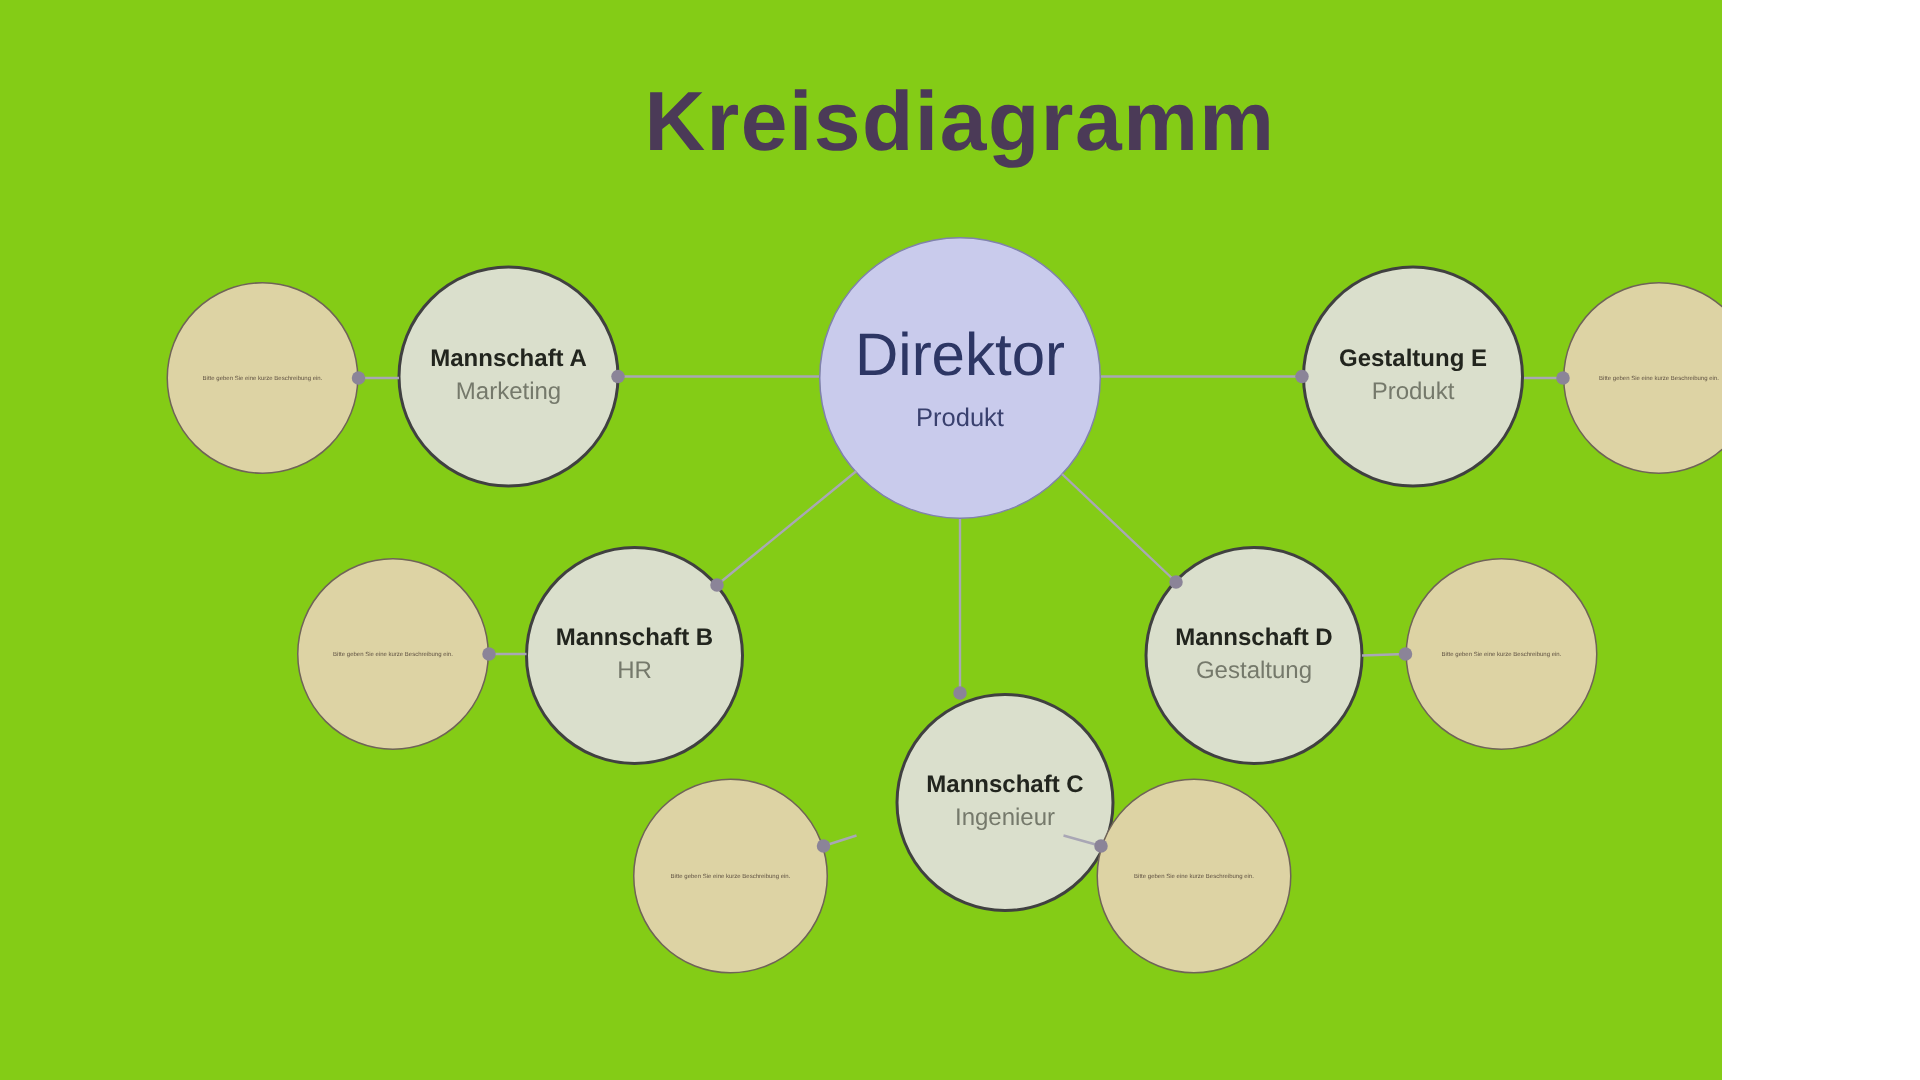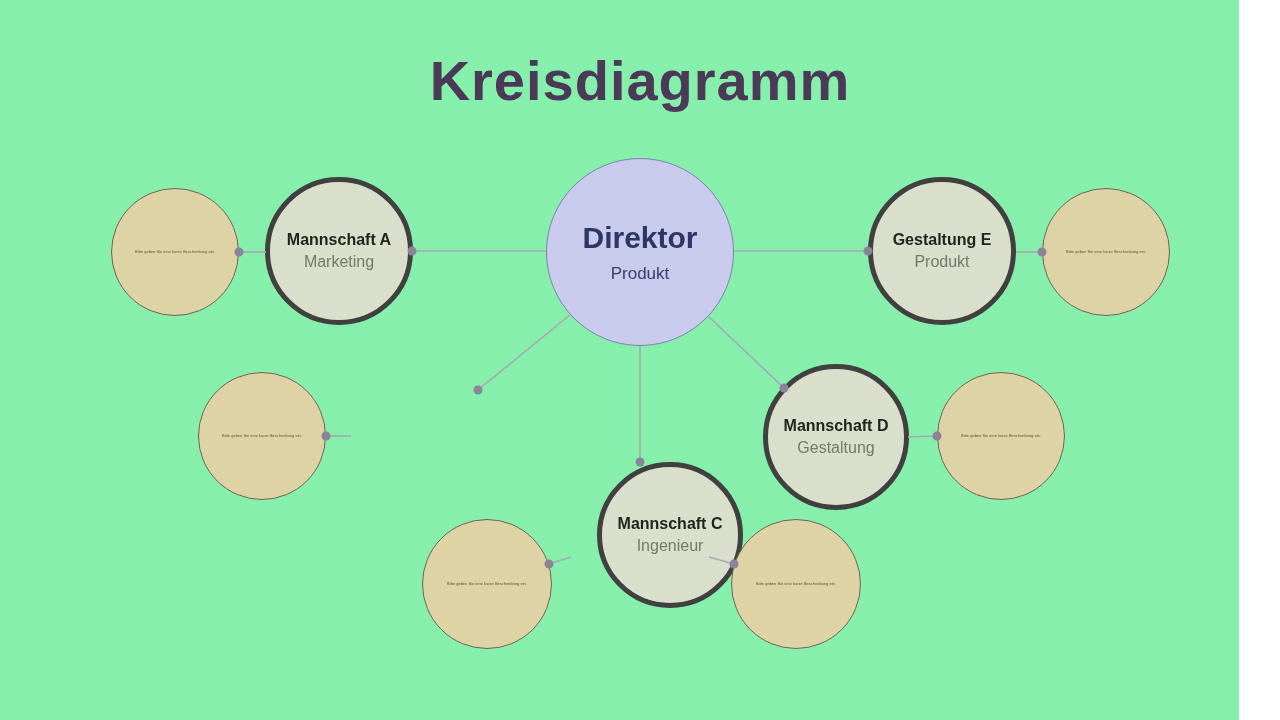--- a/index.html
+++ b/index.html
@@ -3,23 +3,23 @@
 <meta charset="utf-8">
 <style>
   html, body {
     margin: 0;
     padding: 0;
     background: #ffffff;
     font-family: "Liberation Sans", sans-serif;
   }
   .canvas {
     position: relative;
-    width: 1239px;
+    width: 1148px;
     height: 720px;
-    background: #86efac;
+    background: #84cc16;
     overflow: hidden;
   }
   .diagram-title {
     position: absolute;
     top: 48px;
     left: 0;
     width: 1280px;
     text-align: center;
     font-size: 56px;
     font-weight: 700;
@@ -38,35 +38,35 @@
     box-sizing: border-box;
   }
   
   .node-center {
     width: 188px; height: 188px;
     left: 546px; top: 158px;
     background: #c9cbec;
     border: 1.5px solid #8082ac;
   }
   .node-center .label {
-    font-size: 30px;
-    font-weight: 700;
+    font-size: 40px;
+    font-weight: 400;
     color: #2d3664;
     line-height: 1.1;
   }
   .node-center .sublabel {
     margin-top: 10px;
     font-size: 17px;
     color: #39406e;
   }
   
   .node-team {
     width: 148px; height: 148px;
     background: #dadfcc;
-    border: 5px solid #404040;
+    border: 2px solid #404040;
   }
   .node-team .label {
     font-size: 16px;
     font-weight: 700;
     color: #22251e;
   }
   .node-team .sublabel {
     margin-top: 4px;
     font-size: 16px;
     color: #75796b;
@@ -156,20 +156,24 @@
   <div class="node node-center">
     <div class="label">Direktor</div>
     <div class="sublabel">Produkt</div>
   </div>
 
   <div class="node node-team node-team-a">
     <div class="label">Mannschaft A</div>
     <div class="sublabel">Marketing</div>
   </div>
 
+  <div class="node node-team node-team-b">
+    <div class="label">Mannschaft B</div>
+    <div class="sublabel">HR</div>
+  </div>
 
   <div class="node node-team node-team-c">
     <div class="label">Mannschaft C</div>
     <div class="sublabel">Ingenieur</div>
   </div>
 
   <div class="node node-team node-team-d">
     <div class="label">Mannschaft D</div>
     <div class="sublabel">Gestaltung</div>
   </div>

